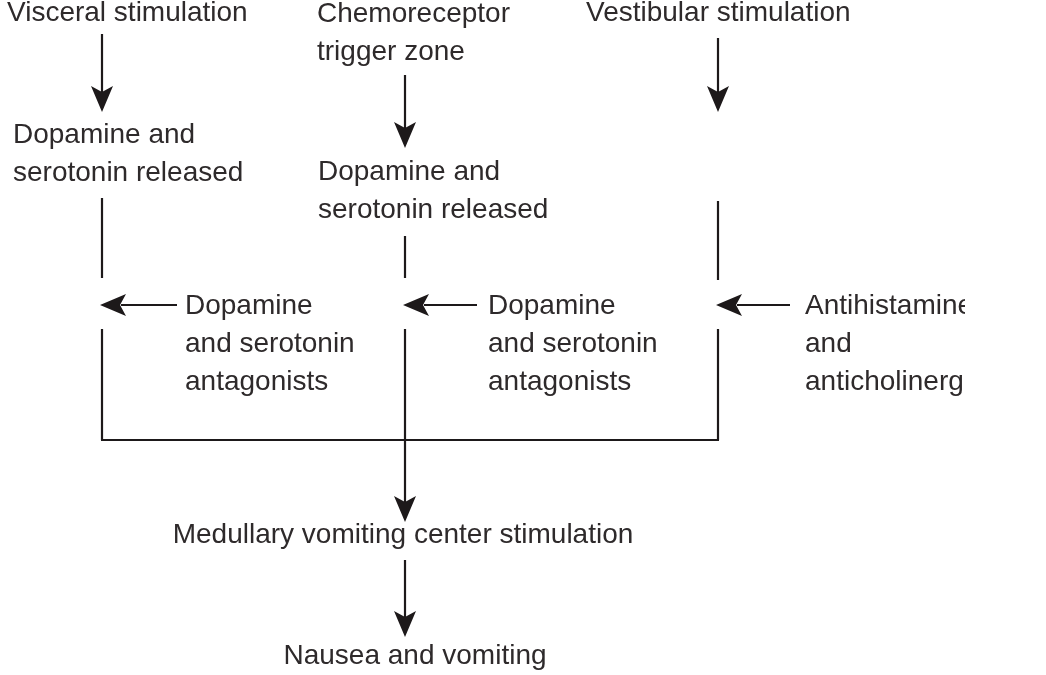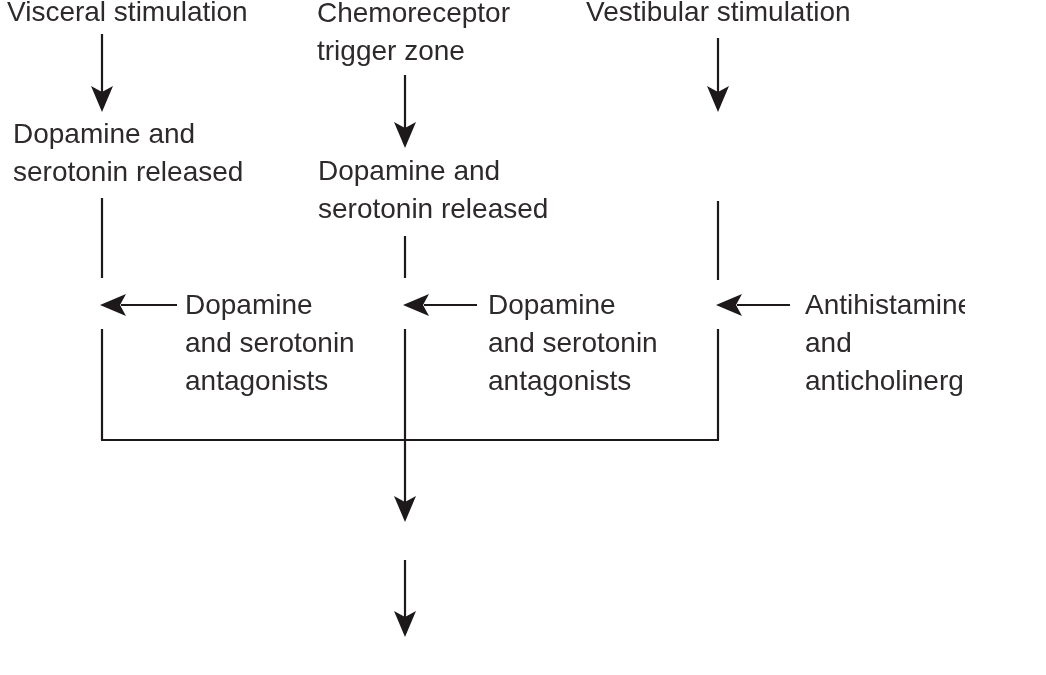--- a/index.html
+++ b/index.html
@@ -121,15 +121,17 @@
 and serotonin
 antagonists</div>
 
   <div class="label" style="left:488px; top:286px;">Dopamine
 and serotonin
 antagonists</div>
 
   <div class="label" style="left:805px; top:286px;">Antihistamines and
 anticholinergics</div>
 
+  <div class="label centered" style="left:403px; top:515px;">Medullary vomiting center stimulation</div>
 
+  <div class="label centered" style="left:415px; top:636px;">Nausea and vomiting</div>
 
 </div>
 
 </body></html>

